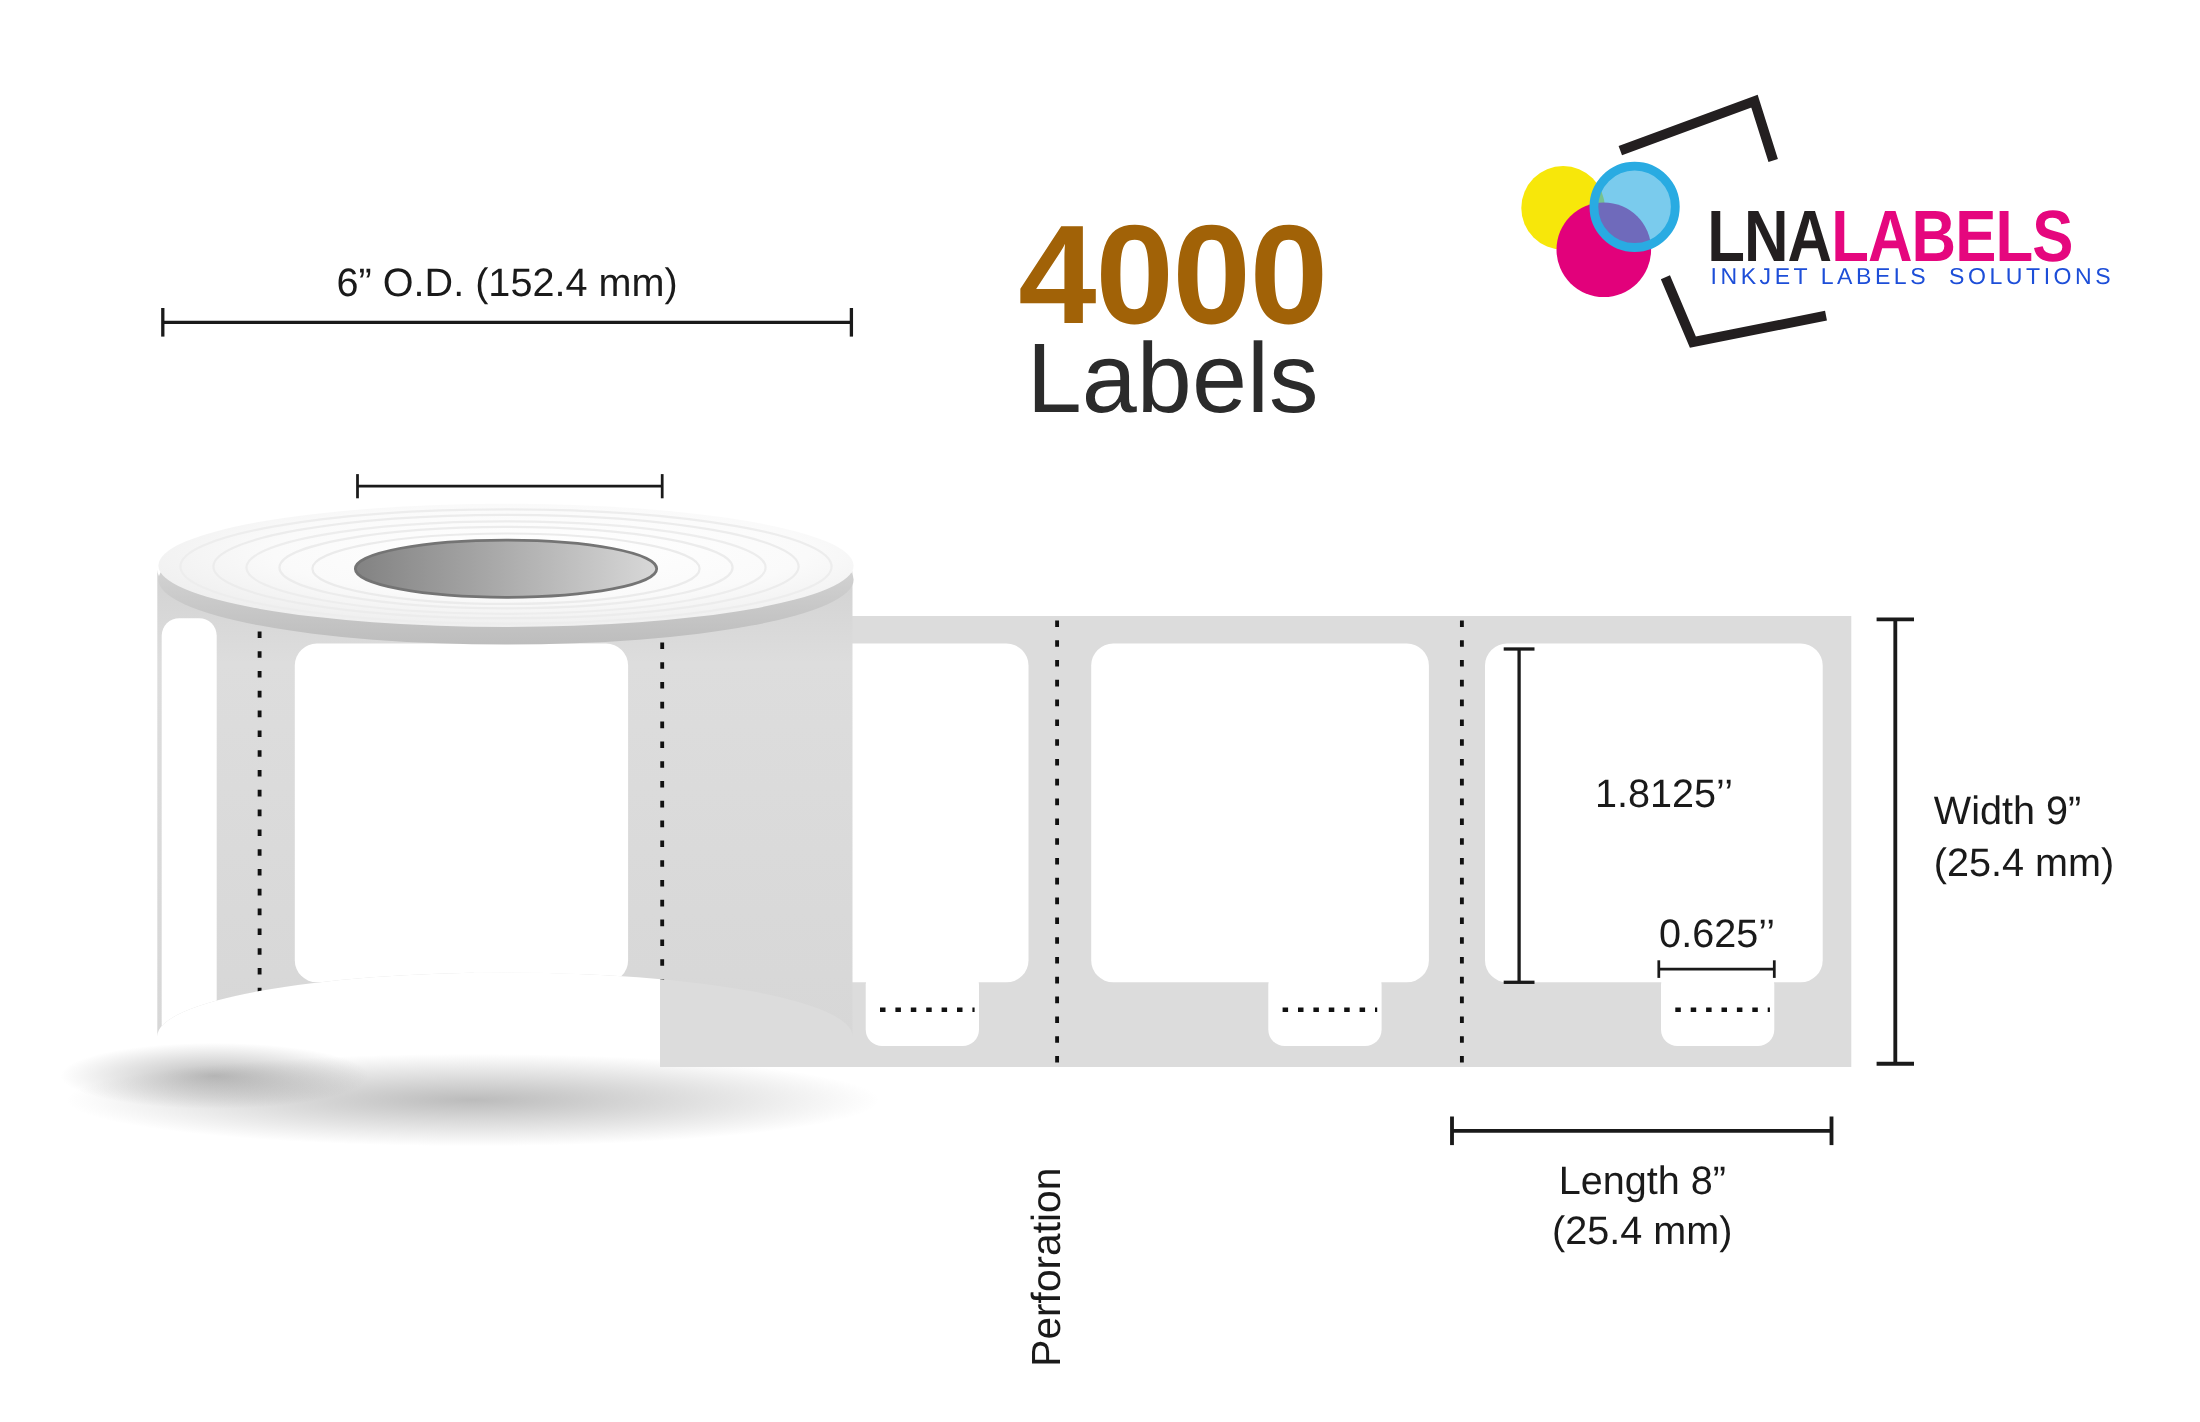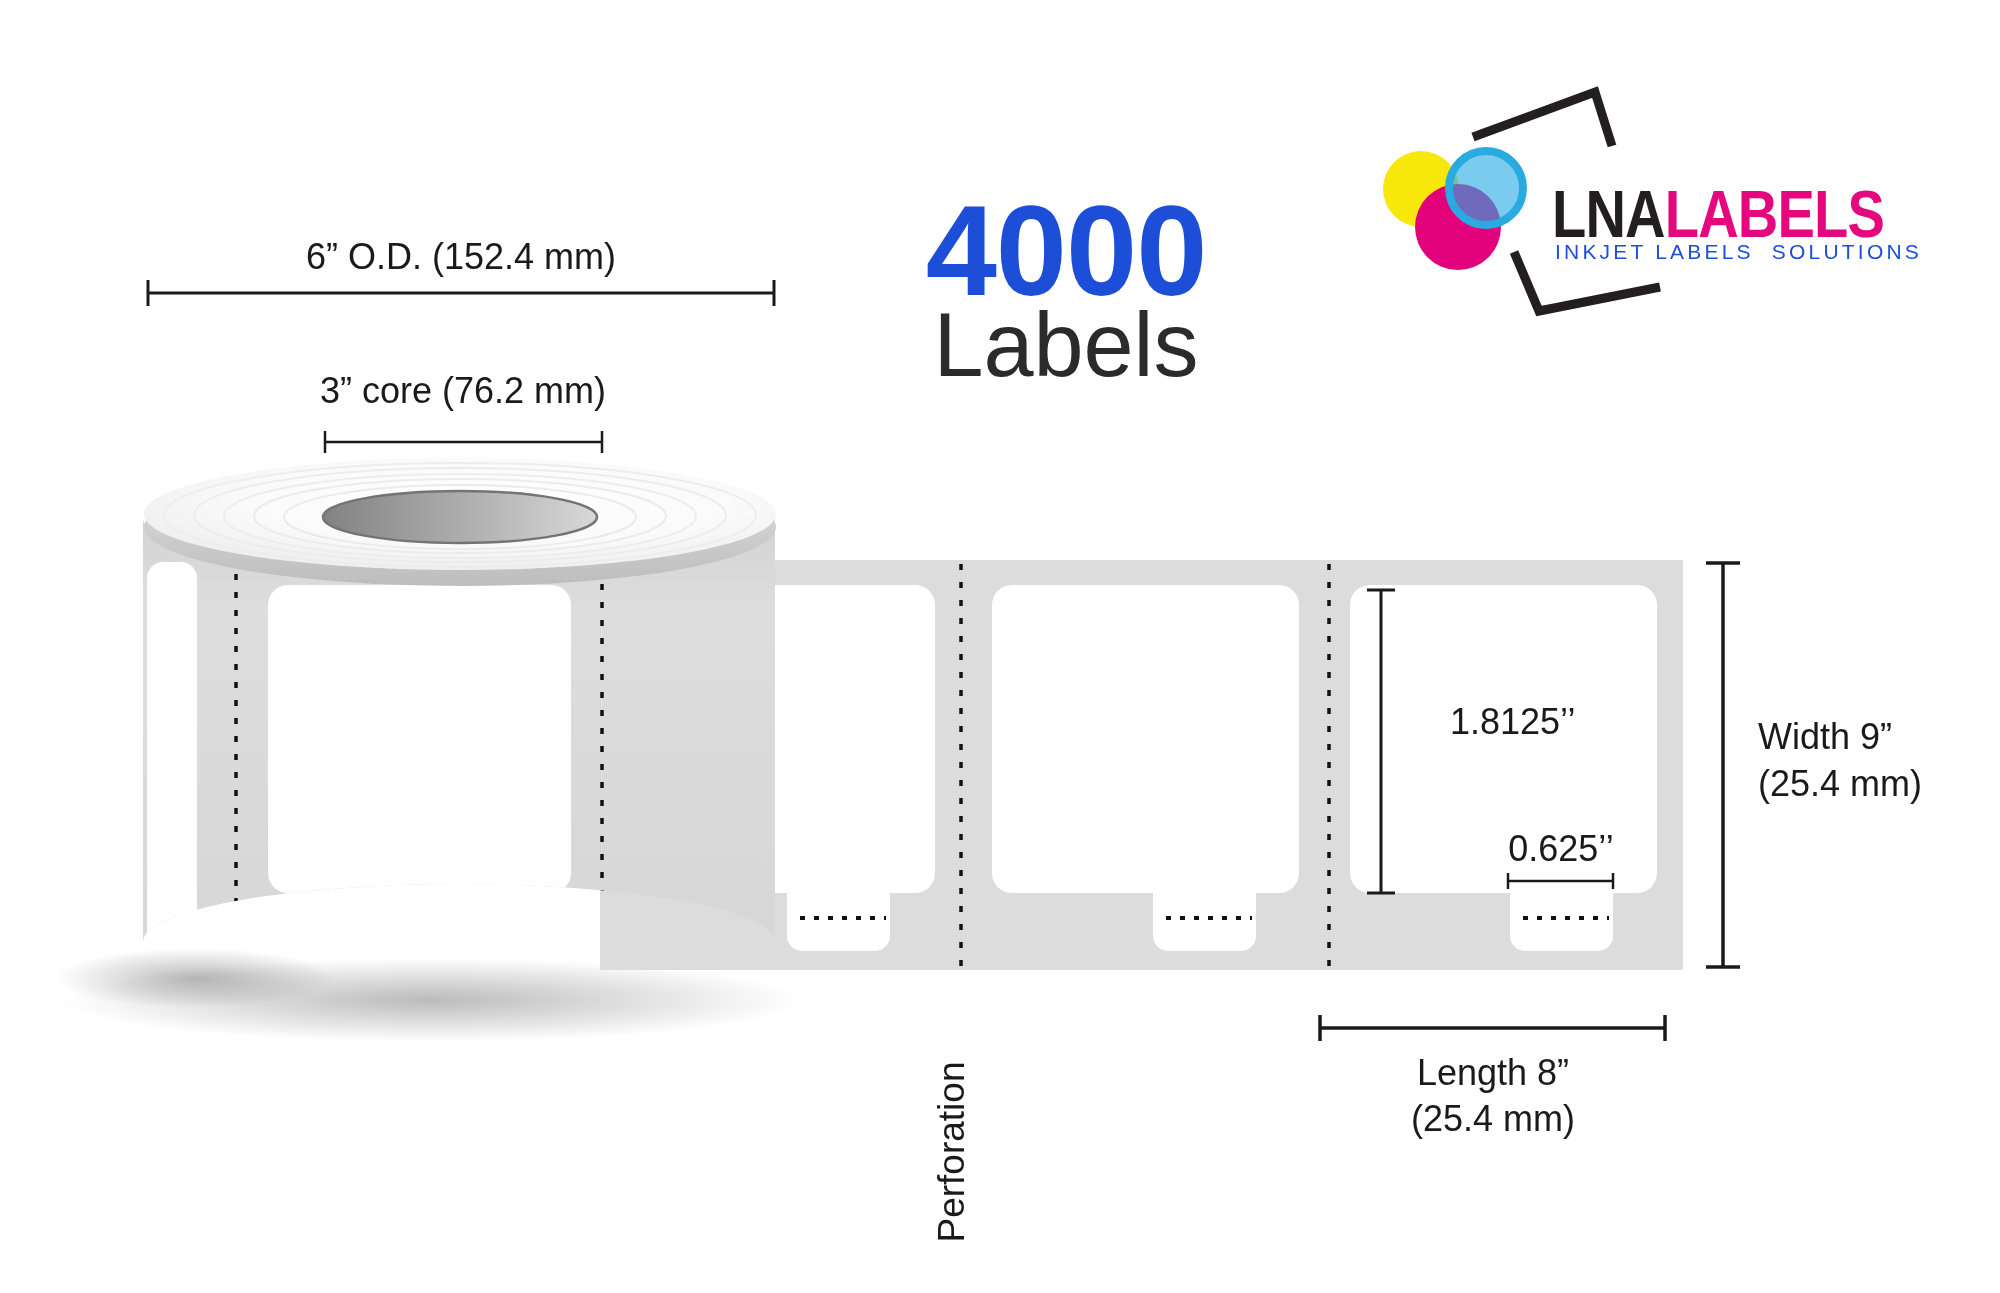--- a/index.html
+++ b/index.html
@@ -3,21 +3,21 @@
 <meta charset="utf-8">
 <style>
   html,body{margin:0;padding:0;background:#ffffff;}
   #stage{position:relative;width:1976px;height:1293px;background:#fff;overflow:hidden;
          font-family:"Liberation Sans", sans-serif;color:#1a1a1a;}
   #art{position:absolute;left:0;top:0;width:2000px;height:1293px;}
   .txt{position:absolute;white-space:nowrap;}
   .dim{font-size:36px;color:#1a1a1a;}
   .center{transform:translate(-50%,-50%);}
   .vcenter{transform:translateY(-50%);}
-  #count-number{font-size:128px;font-weight:bold;color:#1d4ed8;letter-spacing:-1px;}
+  #count-number{font-size:128px;font-weight:bold;color:#a16207;letter-spacing:-1px;}
   #count-word{font-size:90px;color:#2b2b2b;}
   #brand{font-size:66px;font-weight:bold;letter-spacing:-1px;
          transform:scaleX(0.85);transform-origin:left top;line-height:1;}
   #brand .black{color:#231F20;}
   #brand .pink{color:#E5077E;}
   #tagline{font-size:21px;letter-spacing:3.2px;color:#1d4ed8;white-space:pre;}
   #perforation-label{font-size:37px;transform:translate(-50%,-50%) rotate(-90deg);}
 </style>
 </head>
 <body>
@@ -129,21 +129,20 @@
       <path d="M1473,137 L1595,92 L1612,146" fill="none" stroke="#231F20" stroke-width="9"></path>
       <path d="M1514,252 L1539,311 L1660,287" fill="none" stroke="#231F20" stroke-width="9"></path>
       <circle cx="1421" cy="189" r="38" fill="#F7E70A"></circle>
       <circle cx="1458" cy="227" r="43" fill="#E2017B"></circle>
       <circle cx="1486" cy="188" r="37" fill="#29ABE2" fill-opacity="0.62" stroke="#29ABE2" stroke-width="8"></circle>
     </g>
   </svg>
 
   <div class="txt dim center" style="left:461px;top:257px;">6” O.D. (152.4 mm)</div>
 
-  <div class="txt dim center" style="left:463px;top:391px;">3” core (76.2 mm)</div>
 
   <div class="txt center" id="count-number" style="left:1066px;top:250px;">4000</div>
 
   <div class="txt center" id="count-word" style="left:1066px;top:345px;">Labels</div>
 
   <div class="txt" id="brand" style="left:1552px;top:181px;">
     <span class="black">LNA</span><span class="pink">LABELS</span>
   </div>
 
   <div class="txt" id="tagline" style="left:1555px;top:240px;">INKJET LABELS  SOLUTIONS</div>

